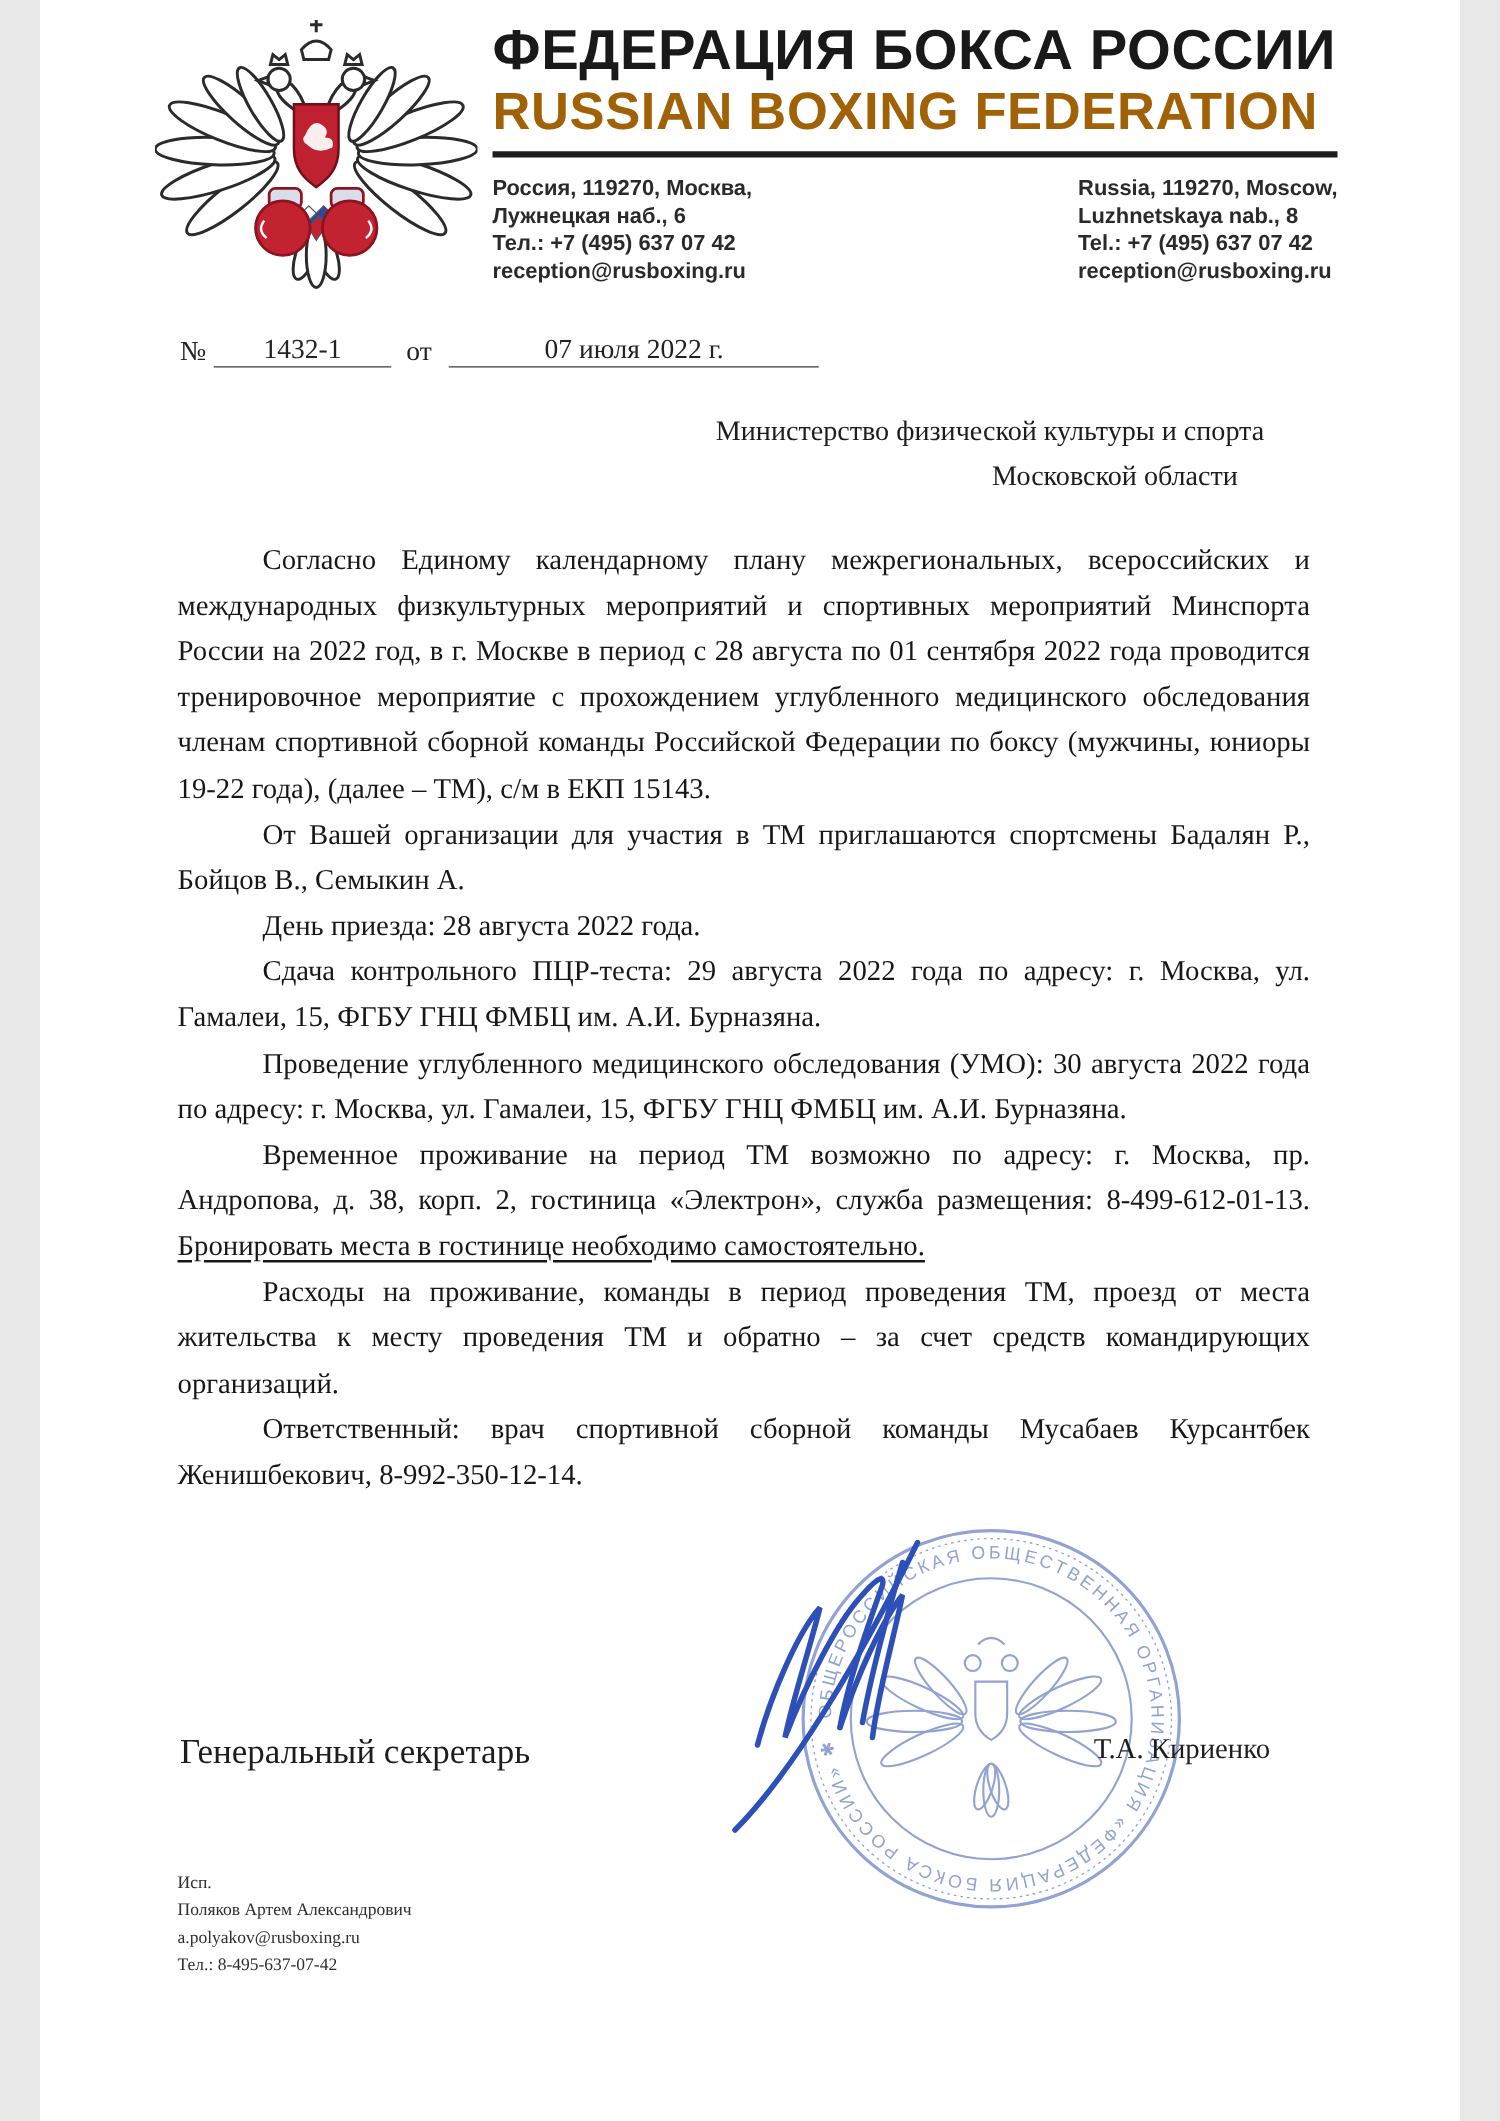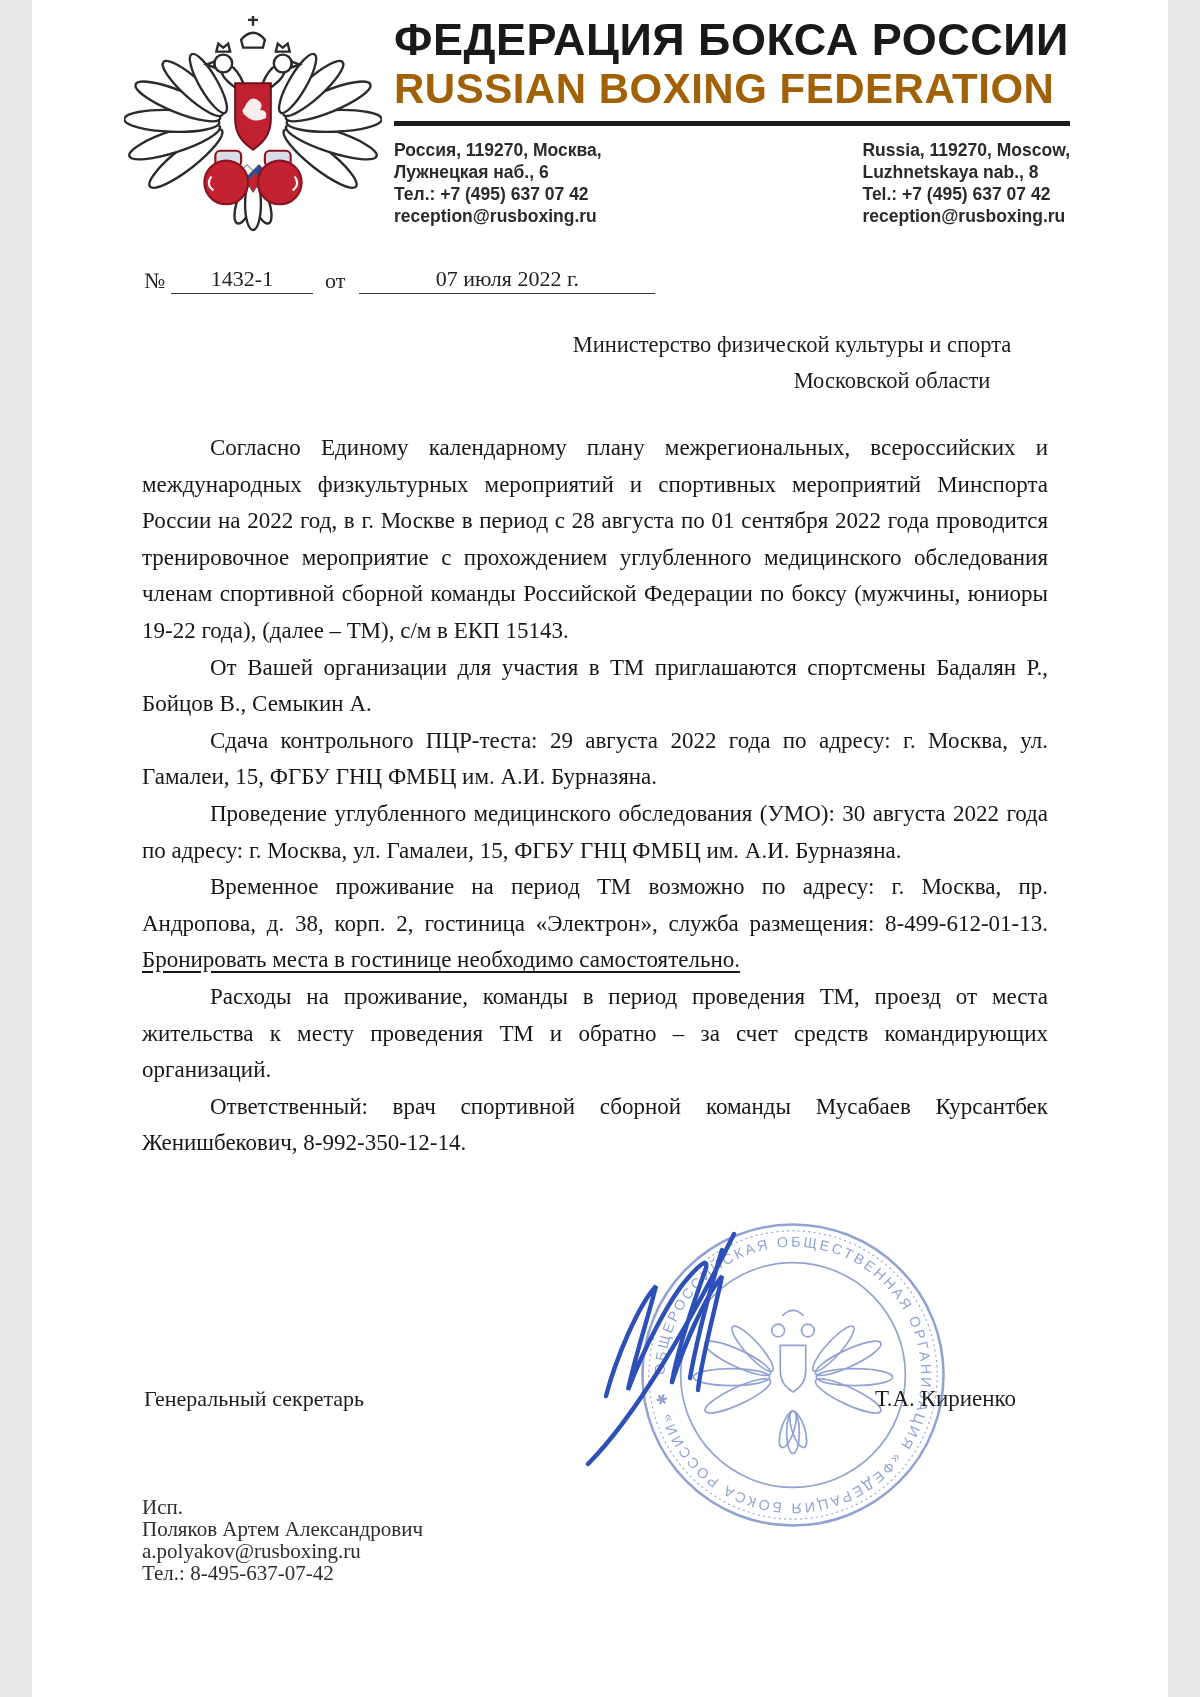--- a/index.html
+++ b/index.html
@@ -49,26 +49,26 @@
   .body-text{
     position:absolute;left:110px;top:430px;width:906px;
     font-size:23px;line-height:36.6px;color:#171717;
     text-align:justify;
   }
   .body-text p{margin:0;text-indent:68px;text-align-last:left;}
   .ul{text-decoration:underline;text-underline-offset:4px;}
   
   .stamp{position:absolute;left:602px;top:1216px;width:318px;height:318px;opacity:.88;}
   .autograph{position:absolute;left:540px;top:1206px;width:250px;height:266px;}
-  .sig-title{position:absolute;left:112px;top:1386px;font-size:22px;color:#1d1d1d;}
+  .sig-title{position:absolute;left:112px;top:1386px;font-size:28px;color:#1d1d1d;}
   .sig-name{position:absolute;left:843px;top:1386px;font-size:23px;color:#1d1d1d;white-space:nowrap;}
   
   .footer{
     position:absolute;left:110px;top:1496px;
-    font-size:21px;line-height:22px;color:#2e2e2e;
+    font-size:14px;line-height:22px;color:#2e2e2e;
   }
 </style>
 </head>
 <body>
 
 <div class="page">
 
   <div class="logo">
     <svg viewBox="0 0 260 230" width="258" height="228">
 
@@ -160,20 +160,21 @@
   </div>
 
   <div class="addressee">
     <div>Министерство физической культуры и спорта</div>
     <div class="l2">Московской области</div>
   </div>
 
   <div class="body-text">
     <p>Согласно Единому календарному плану межрегиональных, всероссийских и международных физкультурных мероприятий и спортивных мероприятий Минспорта России на 2022 год, в г. Москве в период с 28 августа по 01 сентября 2022 года проводится тренировочное мероприятие с прохождением углубленного медицинского обследования членам спортивной сборной команды Российской Федерации по боксу (мужчины, юниоры 19-22 года), (далее – ТМ), с/м в ЕКП 15143.</p>
     <p>От Вашей организации для участия в ТМ приглашаются спортсмены Бадалян Р., Бойцов В., Семыкин А.</p>
+    <p>День приезда: 28 августа 2022 года.</p>
     <p>Сдача контрольного ПЦР-теста: 29 августа 2022 года по адресу: г. Москва, ул. Гамалеи, 15, ФГБУ ГНЦ ФМБЦ им. А.И. Бурназяна.</p>
     <p>Проведение углубленного медицинского обследования (УМО): 30 августа 2022 года по адресу: г. Москва, ул. Гамалеи, 15, ФГБУ ГНЦ ФМБЦ им. А.И. Бурназяна.</p>
     <p><span>Временное проживание на период ТМ возможно по адресу: г. Москва, пр. Андропова, д. 38, корп. 2, гостиница «Электрон», служба размещения: 8-499-612-01-13. </span><span class="ul">Бронировать места в гостинице необходимо самостоятельно.</span></p>
     <p>Расходы на проживание, команды в период проведения ТМ, проезд от места жительства к месту проведения ТМ и обратно – за счет средств командирующих организаций.</p>
     <p>Ответственный: врач спортивной сборной команды Мусабаев Курсантбек Женишбекович, 8-992-350-12-14.</p>
   </div>
 
   <div class="stamp">
     <svg viewBox="0 0 300 300" width="318" height="318">
       <g fill="none" stroke="#8396cc">

